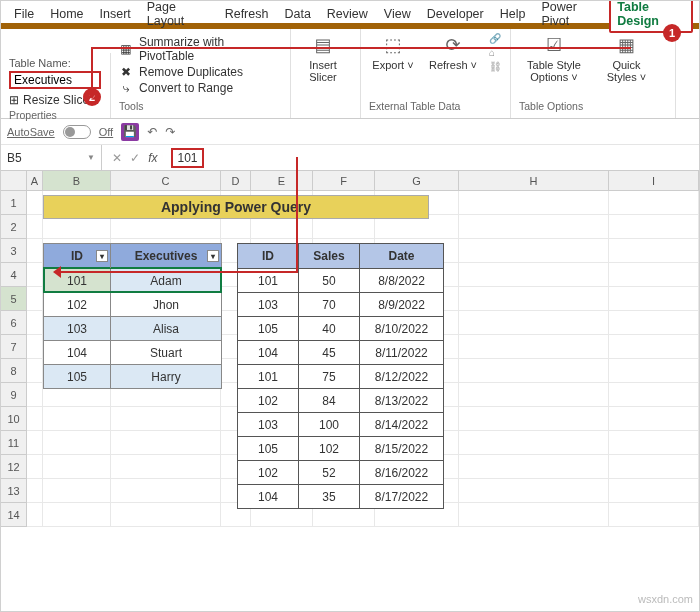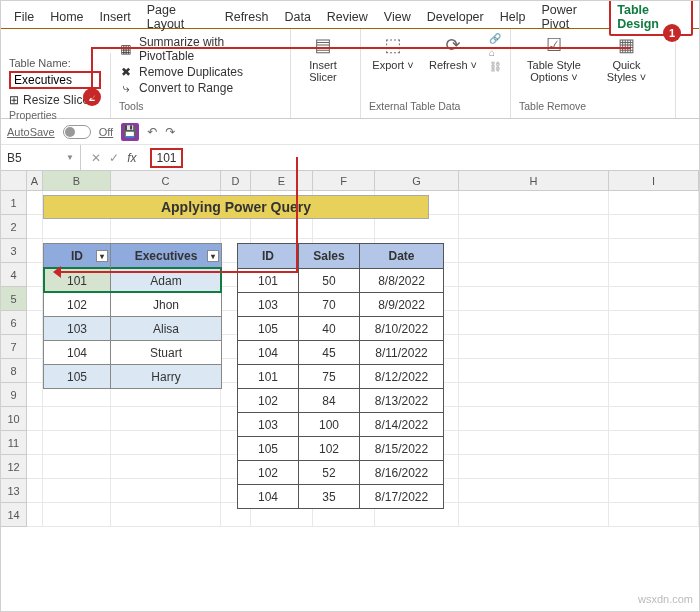--- a/index.html
+++ b/index.html
@@ -1,19 +1,19 @@
 <!DOCTYPE html>
 <html><head>
 <meta charset="utf-8">
 <style>
   * { box-sizing: border-box; margin: 0; padding: 0; font-family: 'Segoe UI', Tahoma, sans-serif; }
   body { background: #fff; font-size: 12px; color: #333; width: 700px; height: 612px; overflow: hidden; position: relative; border: 1px solid #d0d0d0;}
   
   
-  .tabs { display: flex; align-items: center; padding: 4px 6px 0; gap: 2px; border-bottom: 1px solid #a16207; height: 28px;}
+  .tabs { display: flex; align-items: center; padding: 4px 6px 0; gap: 2px; border-bottom: 6px solid #a16207; height: 28px;}
   .tab { padding: 4px 7px; font-size: 12.5px; cursor: pointer; color: #333; }
   .tab.active-green { border: 2px solid #c62828; border-radius: 2px; padding: 3px 6px; color: #107c41; font-weight: 600; background: #fff;}
   
   
   .ribbon { display: flex; border-bottom: 1px solid #ccc; height: 90px; background: #fff;}
   .ribbon-group { border-right: 1px solid #e0e0e0; padding: 4px 8px; display: flex; flex-direction: column; justify-content: space-between;}
   .group-label { font-size: 10.5px; color: #666; padding: 2px 0;}
   .props-grp {width: 110px; margin-top: 24px;}
   .tname-lbl {font-size:11px;color:#555;margin-bottom:2px;}
   .tname-input {width:92px; height:18px; border:2px solid #c62828; font-size:12px; padding:0 3px; background:#fff;}
@@ -28,21 +28,21 @@
   
   
   .as-row {display:flex;align-items:center;height:26px;padding:0 6px;gap:8px;border-bottom:1px solid #e5e5e5;}
   .as-lbl{font-size:11px;color:#666;text-decoration:underline;}
   .toggle{width:28px;height:14px;border:1px solid #999;border-radius:7px;position:relative;background:#fff;}
   .toggle::after{content:"";position:absolute;width:10px;height:10px;border-radius:50%;background:#999;top:1px;left:1px;}
   .save-ic{width:18px;height:18px;background:#8b3aa3;border-radius:2px;display:flex;align-items:center;justify-content:center;color:#fff;font-size:11px;}
   
   
   .fb-row{display:flex;align-items:center;height:26px;border-bottom:1px solid #ccc;}
-  .namebox{width:80px;border-right:1px solid #ccc;padding:0 6px;font-size:12px;display:flex;align-items:center;justify-content:space-between;height:100%;}
+  .namebox{width:101px;border-right:1px solid #ccc;padding:0 6px;font-size:12px;display:flex;align-items:center;justify-content:space-between;height:100%;}
   .fb-btns{display:flex;gap:8px;padding:0 10px;color:#999;}
   .fx{font-style:italic;color:#555;}
   .fb-input-wrap{flex:0 0 auto;margin-left:4px;}
   .fb-input{border:2px solid #c62828;padding:1px 4px;font-size:12px;width:40px;background:#fff;}
   
   
   .grid-area{position:relative; background:#fff;}
   .colhdrs{display:flex;height:20px;background:#f0f0f0;border-bottom:1px solid #ccc;}
   .corner{width:26px;border-right:1px solid #ccc;background:#f0f0f0;}
   .ch{border-right:1px solid #ccc;text-align:center;font-size:11px;color:#555;line-height:20px;}
@@ -170,21 +170,21 @@
     <div class="styles-grp">
       <div class="bigbtn" style="width:70px">
           <div class="icn">☑</div>
           <span><span>Table Style Options</span> ˅</span>
         </div>
       <div class="bigbtn" style="width:55px">
           <div class="icn">▦</div>
           <span><span>Quick Styles</span> ˅</span>
         </div>
     </div>
-    <div class="group-label">Table Remove</div>
+    <div class="group-label">Table Options</div>
   </div>
 </div>
 
 <div class="as-row">
   <span class="as-lbl">AutoSave</span>
   <span class="toggle"></span>
   <span class="as-lbl">Off</span>
   <span class="save-ic">💾</span>
   <span style="color:#666">↶</span>
   <span style="color:#666">↷</span>

